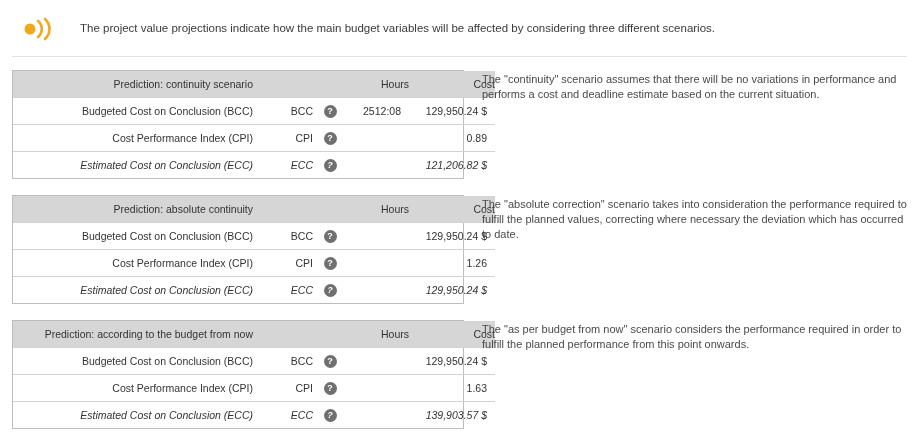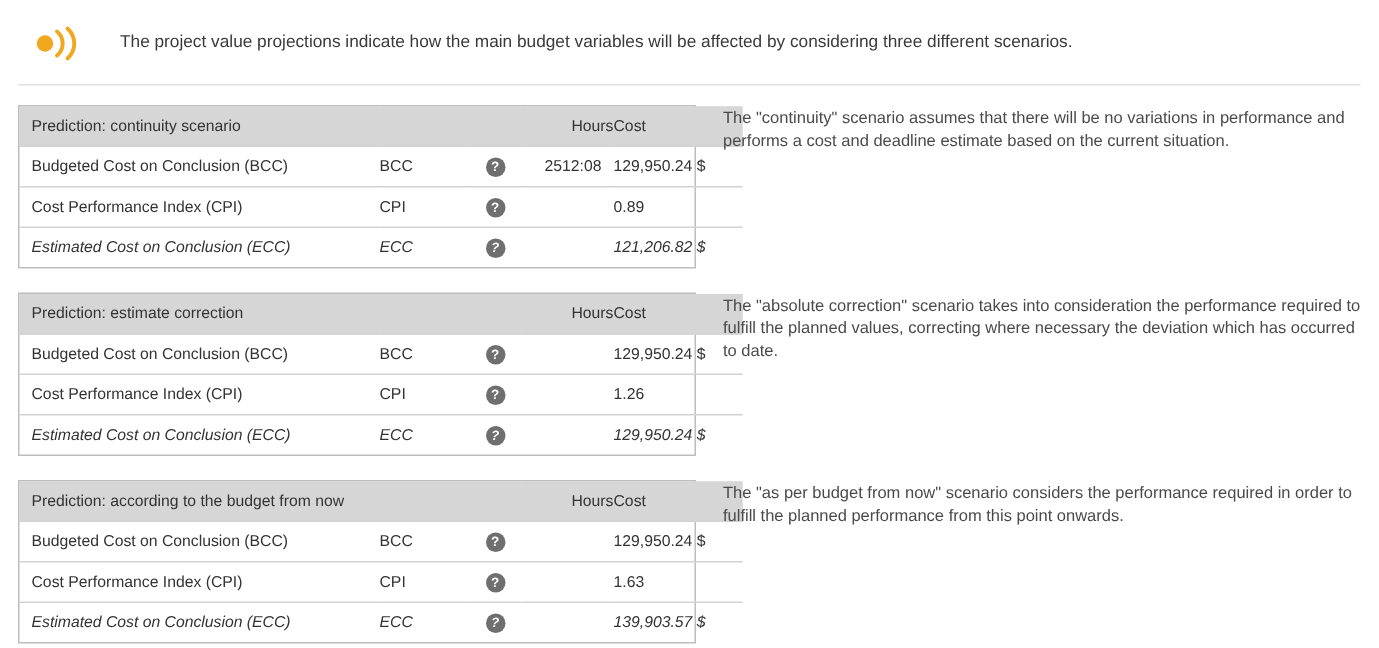--- a/index.html
+++ b/index.html
@@ -78,21 +78,21 @@
   table.scenario-table {
     width: 100%;
     border-collapse: collapse;
     table-layout: fixed;
   }
   table.scenario-table th,
   table.scenario-table td {
     font-weight: normal;
     font-size: 10.5px;
     color: #333333;
-    text-align: left;
+    text-align: right;
     padding: 0;
     height: 26px;
     vertical-align: middle;
     border-bottom: 1px solid #d2d2d2;
   }
   table.scenario-table tr:last-child td {
     border-bottom: none;
     font-style: italic;
   }
   thead tr {
@@ -198,21 +198,21 @@
         </table>
       </div>
       <div class="desc">The "continuity" scenario assumes that there will be no variations in performance and performs a cost and deadline estimate based on the current situation.</div>
     </div>
 
     <div class="scenario-block">
       <div class="table-wrap">
         <table class="scenario-table">
           <thead>
             <tr>
-              <th class="c-label">Prediction: estimate correction</th>
+              <th class="c-label">Prediction: absolute continuity</th>
               <th class="c-code"></th>
               <th class="c-help"></th>
               <th class="c-hours">Hours</th>
               <th class="c-cost">Cost</th>
             </tr>
           </thead>
           <tbody>
             <tr>
               <td class="c-label">Budgeted Cost on Conclusion (BCC)</td>
               <td class="c-code">BCC</td>

